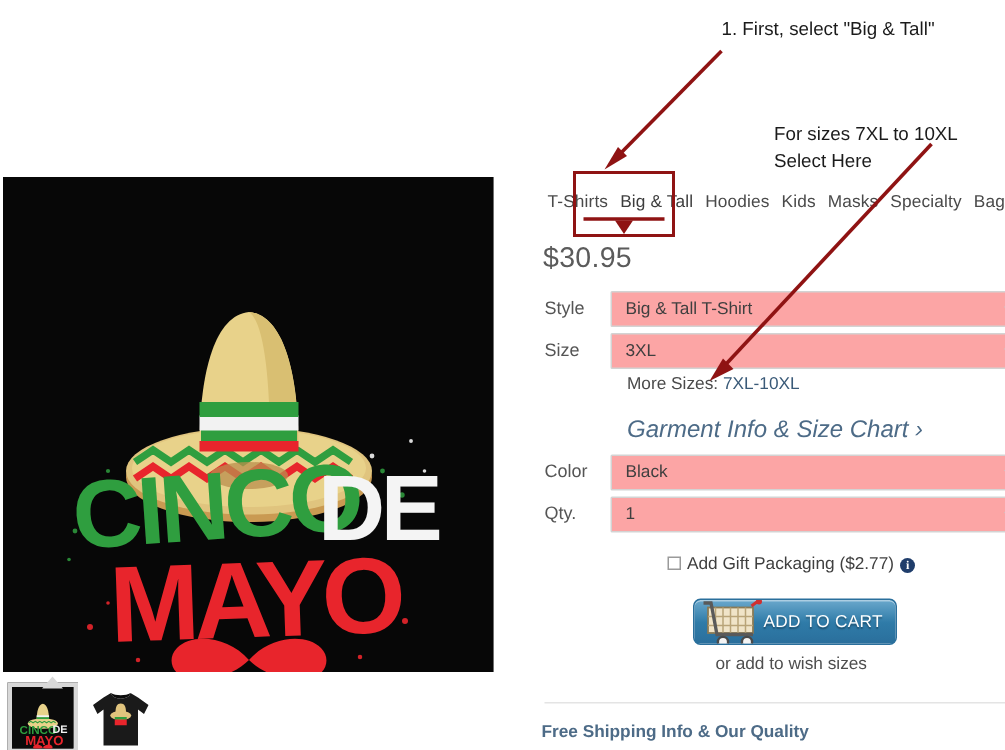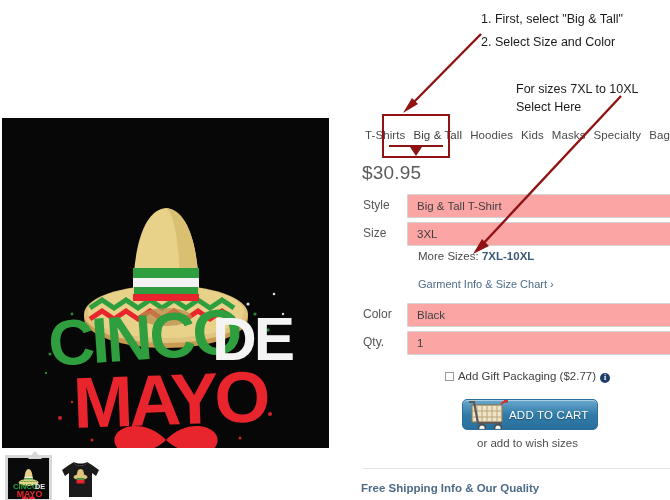--- a/index.html
+++ b/index.html
@@ -171,28 +171,29 @@
   .chev:before { left: 0; transform: rotate(34deg); transform-origin: left center; }
   .chev:after  { right: 0; transform: rotate(-34deg); transform-origin: right center; }
 
   .more-sizes {
     position: absolute;
     left: 57px;
     top: 250px;
     font-size: 11.5px;
     color: #4a4a4a;
   }
-  .more-sizes .lnk { color: #3a5a78; font-weight: bold; }
+  .more-sizes .lnk { color: #3a5a78; }
 
   .size-chart-link {
     position: absolute;
     left: 57px;
     top: 278px;
-    font-size: 11px;
+    font-size: 16px;
     color: #4d6b87;
+    font-style: italic;
   }
 
   .gift-row {
     position: absolute;
     left: 0;
     top: 370px;
     width: 333px;
     text-align: center;
     font-size: 11.5px;
     color: #3f3f3f;
@@ -477,21 +478,20 @@
     <div class="wish">or add to wish sizes</div>
 
     <div class="divider"></div>
 
     <div class="footer-link">Free Shipping Info &amp; Our Quality</div>
   </div>
 
   <div class="anno-layer">
 
     <div class="anno-text" style="left:481px; top:12px;">1. First, select "Big &amp; Tall"</div>
-    <div class="anno-text" style="left:481px; top:35px;">2. Select Size and Color</div>
     <div class="anno-text" style="left:516px; top:82px;">For sizes 7XL to 10XL</div>
     <div class="anno-text" style="left:516px; top:100px;">Select Here</div>
 
     <div class="anno-box"></div>
 
     <svg width="670" height="500" style="position:absolute;left:0;top:0;">
 
       <g>
         <line x1="481" y1="34" x2="410" y2="106" stroke="#8f1313" stroke-width="2.4"></line>
         <polygon points="403,113 418,104 412,98" fill="#8f1313"></polygon>

